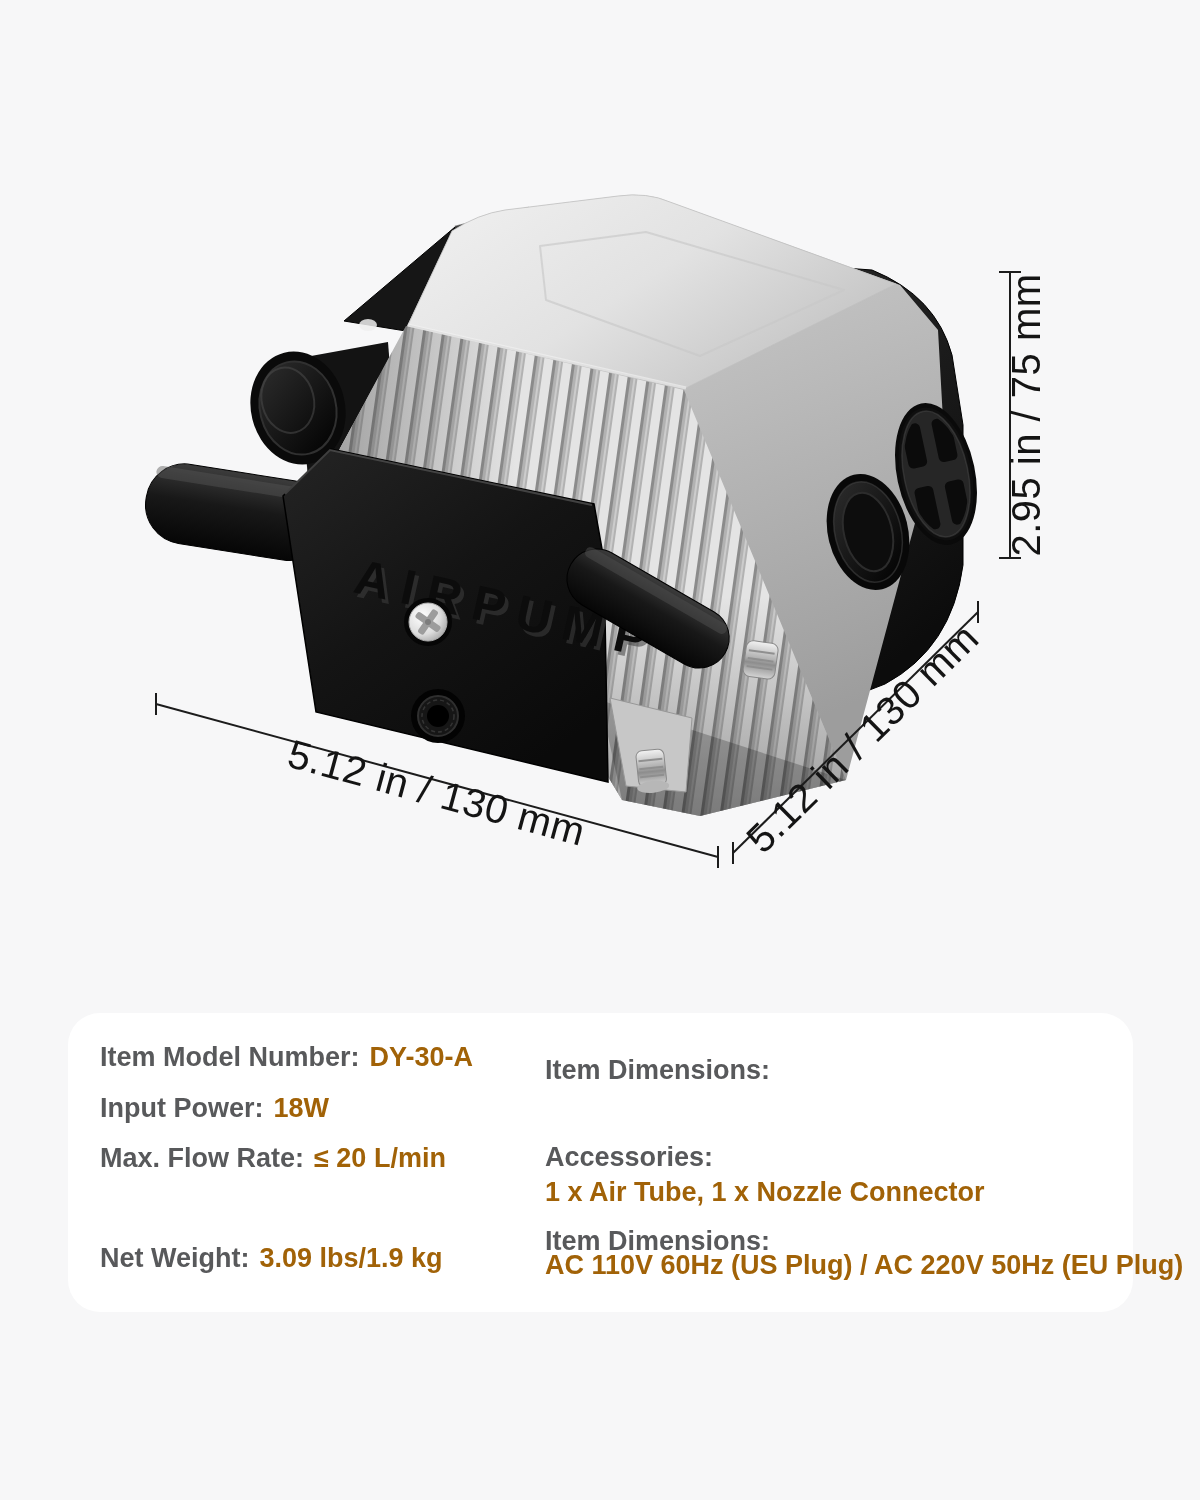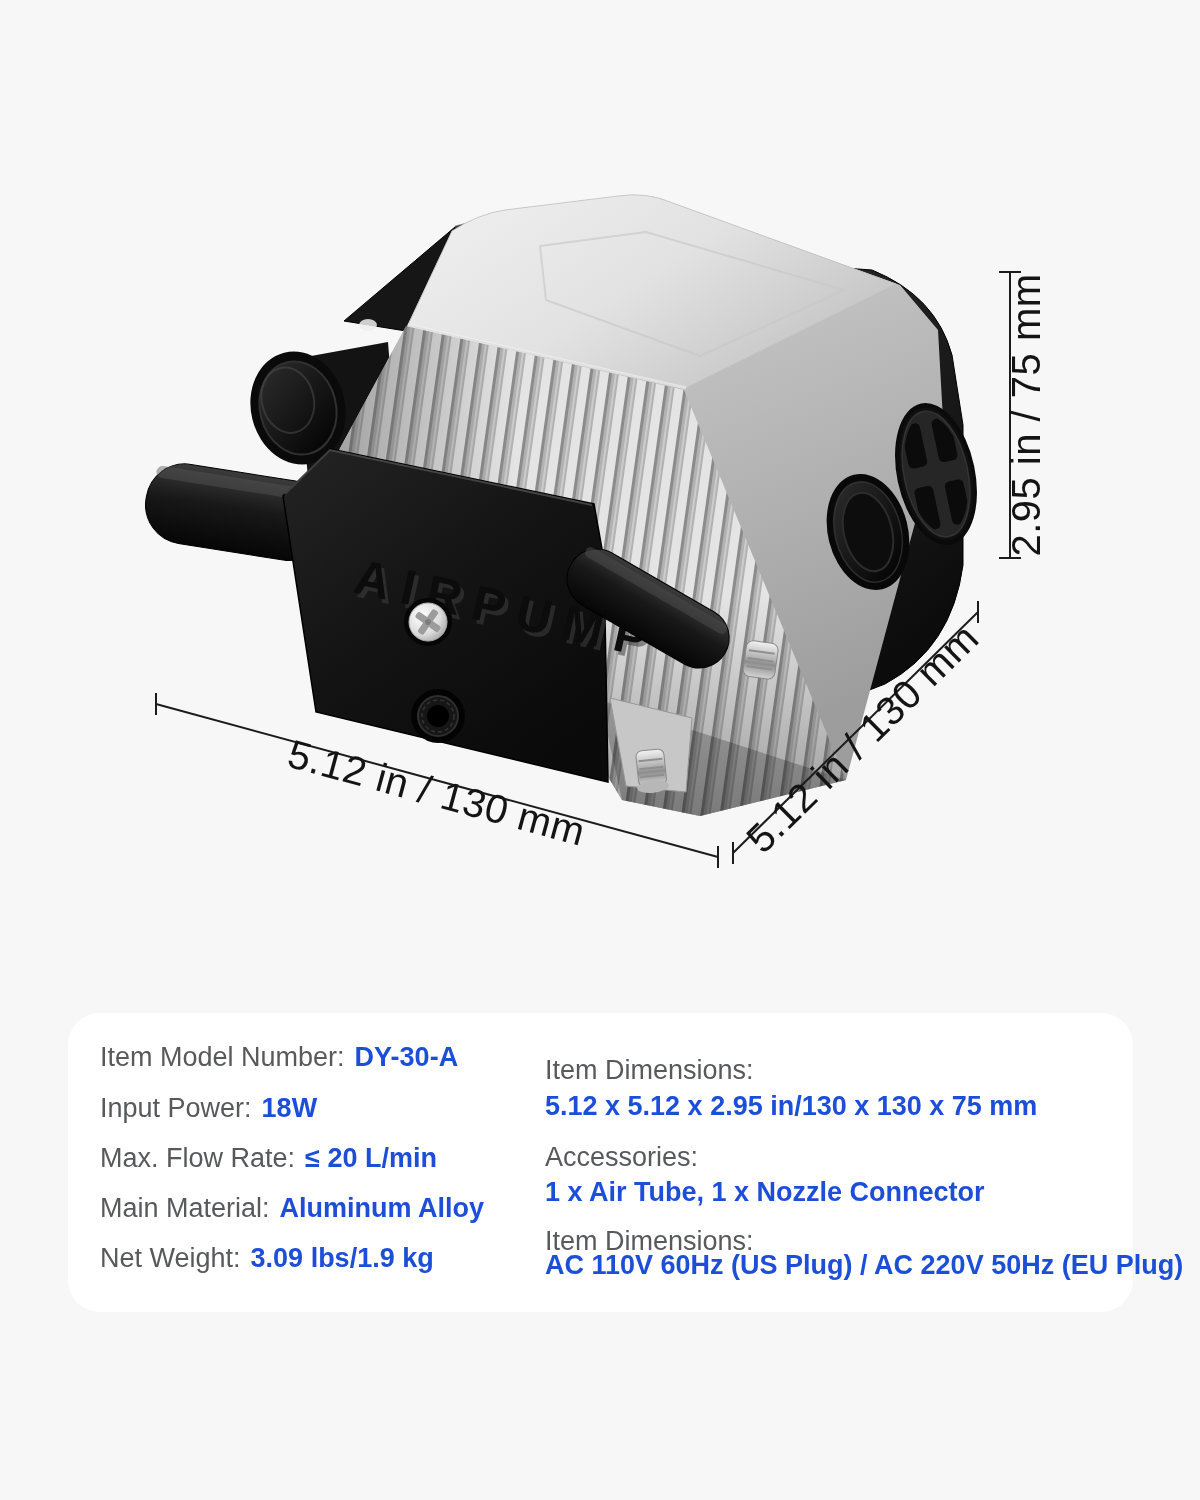--- a/index.html
+++ b/index.html
@@ -3,22 +3,22 @@
 <meta charset="utf-8">
 <style>
   html,body{margin:0;padding:0;background:#f7f7f8;}
   .canvas{position:relative;width:1200px;height:1500px;background:#f7f7f8;overflow:hidden;
           font-family:"Liberation Sans",sans-serif;}
   .product-svg{position:absolute;left:0;top:0;}
   .dim-label{font-size:40px;fill:#141414;font-weight:400;letter-spacing:.5px;}
   .spec-panel{position:absolute;left:68px;top:1013px;width:1065px;height:299px;
               background:#ffffff;border-radius:32px;}
   .spec-row{position:absolute;white-space:nowrap;font-size:27px;line-height:32px;height:32px;}
-  .spec-label{color:#58595b;font-weight:400;}
-  .spec-value{color:#1d4ed8;font-weight:700;margin-left:10px;}
+  .spec-label{color:#58595b;font-weight:700;}
+  .spec-value{color:#a16207;font-weight:700;margin-left:10px;}
   .lcol{left:32px;}
   .rcol{left:477px;margin-top:12px;}
   .rval{margin-left:0;}
 </style>
 </head>
 <body>
 
 <div class="canvas">
 
   <svg class="product-svg" width="1200" height="1000" viewBox="0 0 1200 1000">
@@ -234,33 +234,27 @@
 
     <div class="spec-row lcol" style="top:28px">
       <span class="spec-label">Item Model Number:</span><span class="spec-value">DY-30-A</span>
     </div>
     <div class="spec-row lcol" style="top:79px">
       <span class="spec-label">Input Power:</span><span class="spec-value">18W</span>
     </div>
     <div class="spec-row lcol" style="top:129px">
       <span class="spec-label">Max. Flow Rate:</span><span class="spec-value">≤ 20 L/min</span>
     </div>
-    <div class="spec-row lcol" style="top:179px">
-      <span class="spec-label">Main Material:</span><span class="spec-value">Aluminum Alloy</span>
-    </div>
     <div class="spec-row lcol" style="top:229px">
       <span class="spec-label">Net Weight:</span><span class="spec-value">3.09 lbs/1.9 kg</span>
     </div>
 
     <div class="spec-row rcol" style="top:29px">
       <span class="spec-label">Item Dimensions:</span>
     </div>
-    <div class="spec-row rcol" style="top:65px">
-      <span class="spec-value rval">5.12 x 5.12 x 2.95 in/130 x 130 x 75 mm</span>
-    </div>
     <div class="spec-row rcol" style="top:116px">
       <span class="spec-label">Accessories:</span>
     </div>
     <div class="spec-row rcol" style="top:151px">
       <span class="spec-value rval">1 x Air Tube, 1 x Nozzle Connector</span>
     </div>
     <div class="spec-row rcol" style="top:200px">
       <span class="spec-label">Item Dimensions:</span>
     </div>
     <div class="spec-row rcol" style="top:224px">

